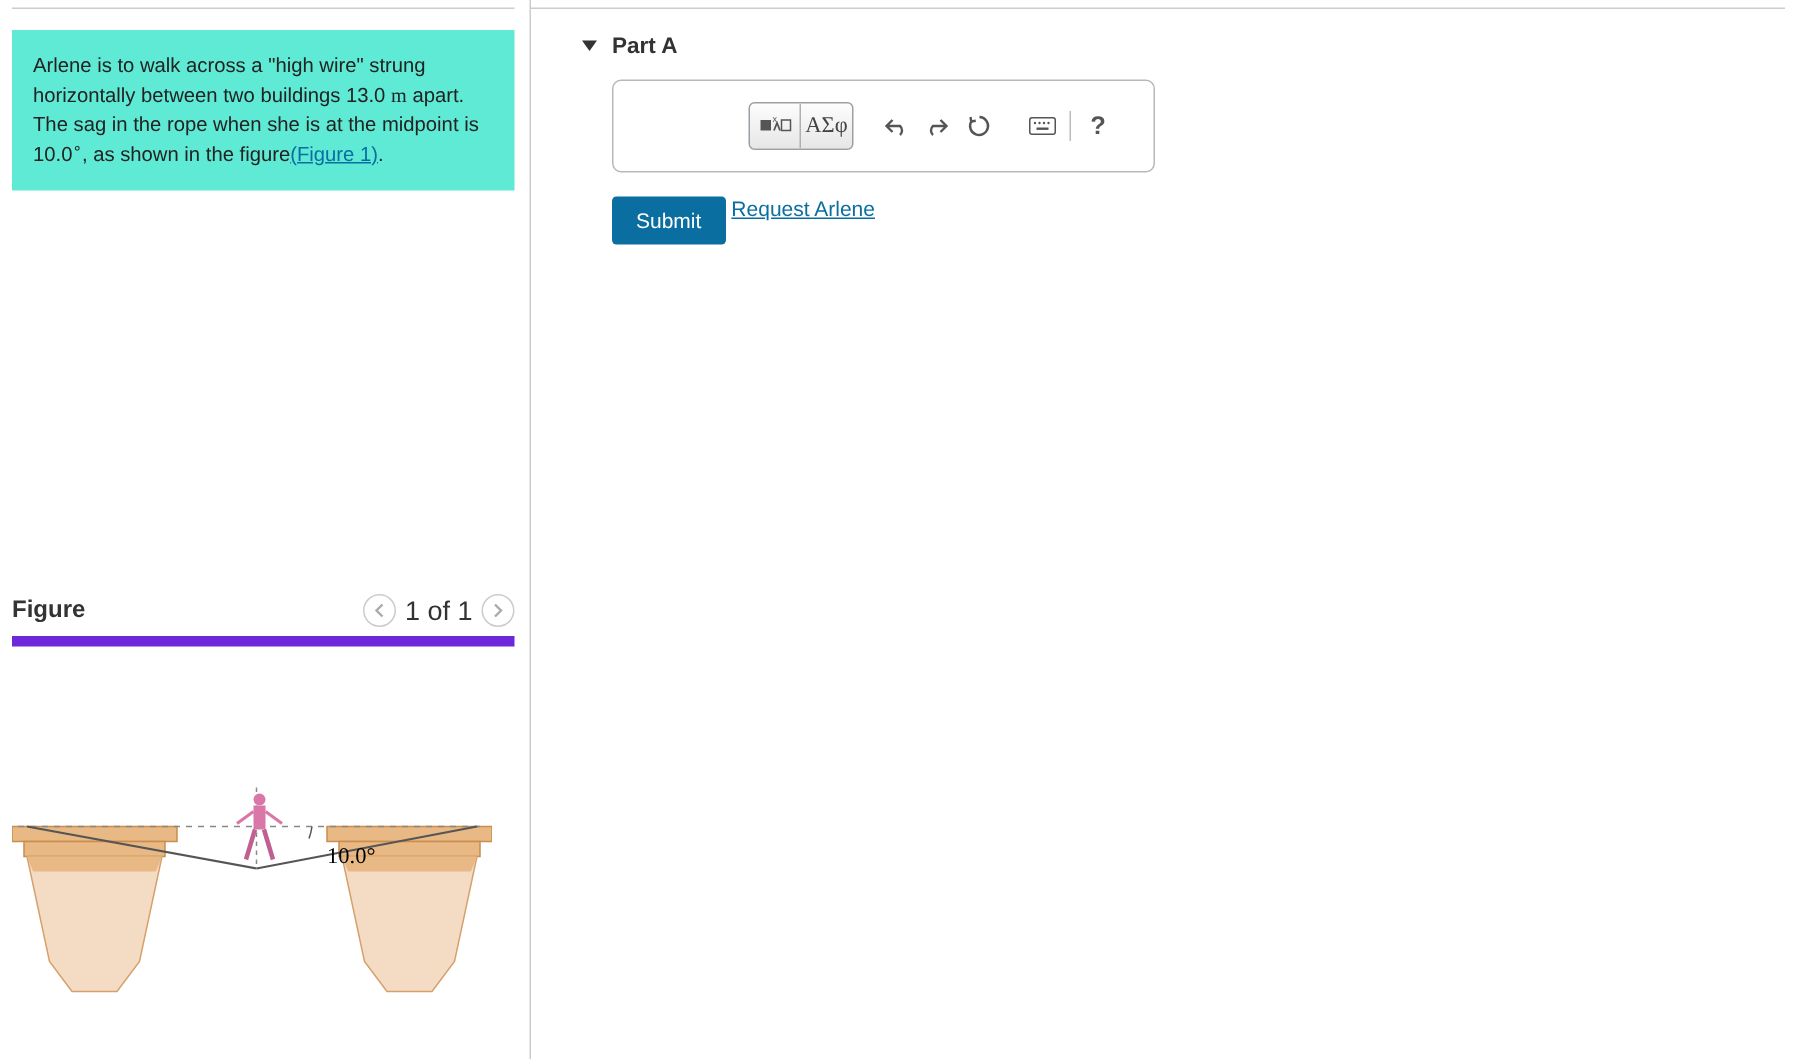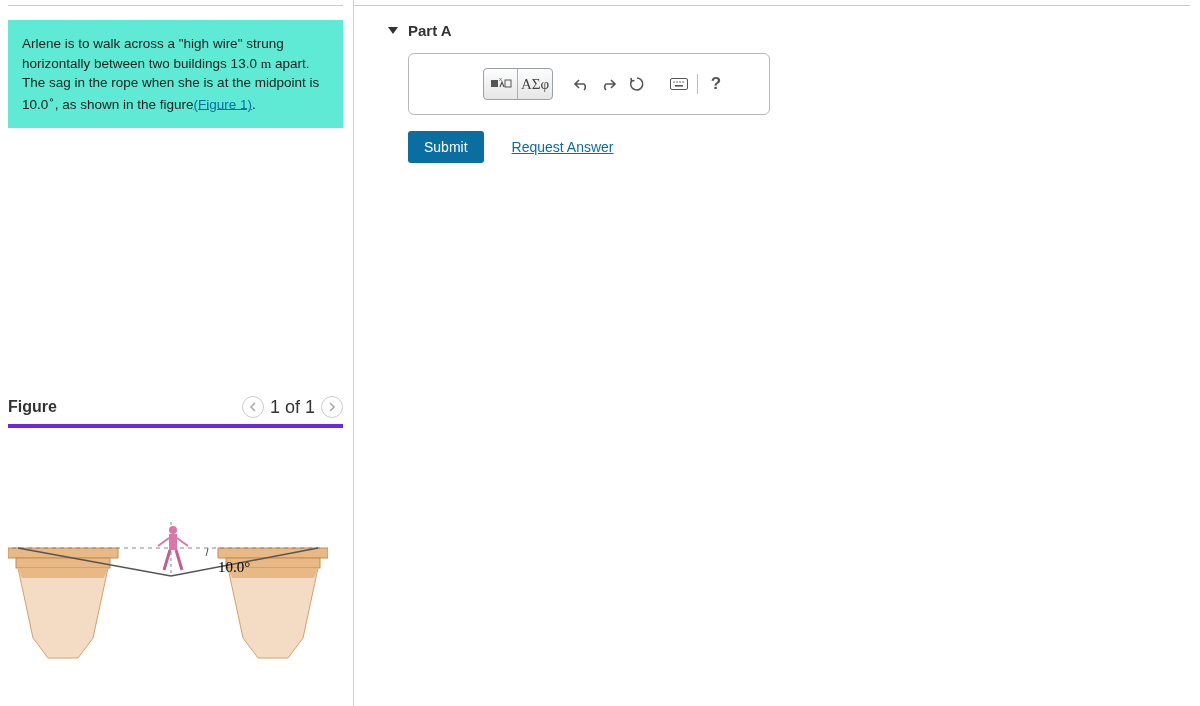--- a/index.html
+++ b/index.html
@@ -45,21 +45,21 @@
   .deg { font-size: 0.75em; vertical-align: super; }
 
   .figure-section {
     position: absolute;
     left: 8px; right: 10px;
     top: 396px;
   }
   .figure-header {
     display: flex;
     align-items: center;
-    border-bottom: 4px solid #6d28d9;
+    border-bottom: 7px solid #6d28d9;
     padding-bottom: 6px;
   }
   .figure-title { font-weight: bold; font-size: 16px; flex: 1; }
   .pager {
     display: flex;
     align-items: center;
     gap: 6px;
     font-size: 18px;
   }
   .pager-btn {
@@ -102,21 +102,21 @@
     padding: 8px 0 14px 34px;
     font-size: 14.5px;
   }
   .question-text .mvar { font-style: normal; }
 
   .answer-panel {
     margin-left: 34px;
     border: 1px solid #b8b8b8;
     border-radius: 6px;
     width: 362px;
-    padding: 14px 14px 14px 14px;
+    padding: 14px 14px 14px 30px;
     background:#fff;
   }
   .toolbar {
     display:flex;
     align-items:center;
     gap:0;
     margin-left: 60px;
   }
   .tool-grp {
     display:flex;
@@ -171,22 +171,21 @@
   }
   .unit {
     width: 30px;
     font-family:"Times New Roman", serif;
     font-size: 16px;
     text-align:center;
   }
 
   .action-row {
     display:flex;
-    align-items:center;
-    gap: 28px;
+    gap: 4px;
     margin: 16px 0 0 34px;
   }
   .submit-btn {
     background:#0a6ea0;
     color:#fff;
     border:none;
     padding: 8px 16px;
     font-size:14px;
     border-radius:3px;
     cursor:pointer;
@@ -342,21 +341,21 @@
               </svg>
           </div>
           <div class="tool-sep"></div>
           <div class="tool-icon-btn help-icon">?</div>
         </div>
 
       </div>
 
       <div class="action-row">
         <button class="submit-btn">Submit</button>
-        <span class="link">Request Answer</span>
+        <span class="link">Request Arlene</span>
       </div>
 
     </div>
 
 
   </div>
 
 </div>
 
 </body></html>

